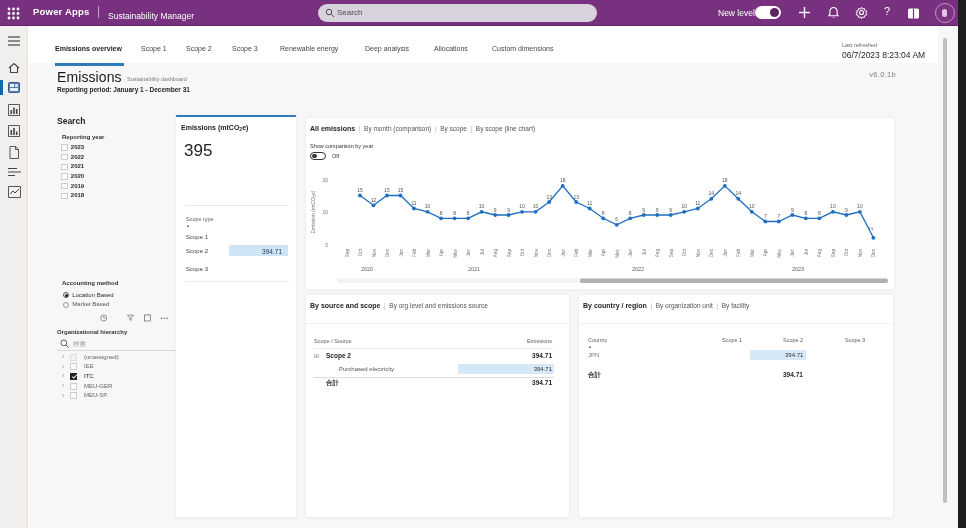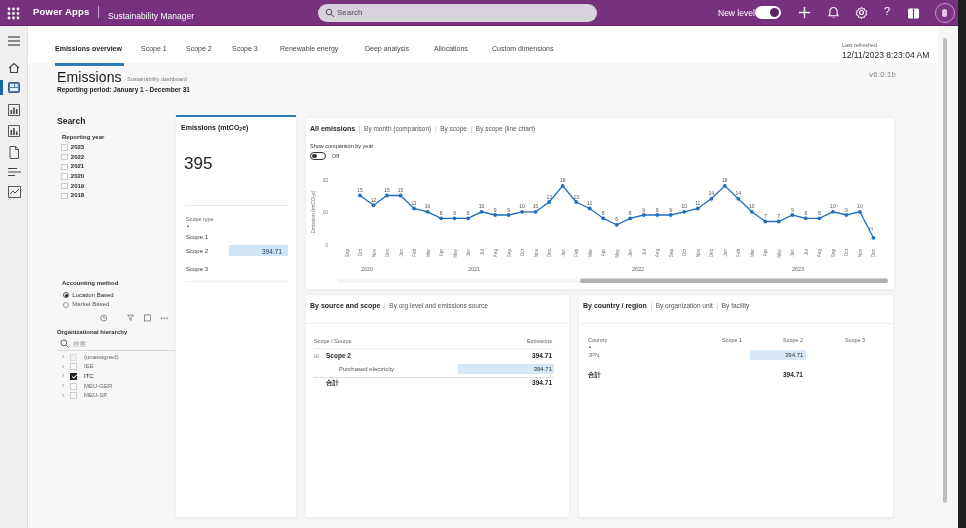--- a/index.html
+++ b/index.html
@@ -159,21 +159,21 @@
     <div class="tab sel" style="left:26px">Emissions overview</div>
     <div class="tabline"></div>
     <div class="tab" style="left:112px">Scope 1</div>
     <div class="tab" style="left:157px">Scope 2</div>
     <div class="tab" style="left:203px">Scope 3</div>
     <div class="tab" style="left:251px">Renewable energy</div>
     <div class="tab" style="left:336px">Deep analysis</div>
     <div class="tab" style="left:405px">Allocations</div>
     <div class="tab" style="left:463px">Custom dimensions</div>
     <div class="lastref">Last refreshed</div>
-    <div class="lastref2">12/11/2023 8:23:04 AM</div>
+    <div class="lastref2">06/7/2023 8:23:04 AM</div>
     <div class="title">Emissions</div>
     <div class="subtitle">Sustainability dashboard</div>
     <div class="repperiod">Reporting period: January 1 - December 31</div>
     <div class="version">v6.0.1b</div>
   </div>
 
   <div id="canvas">
 
     <div id="filters">
       <div class="f-title">Search</div>
@@ -242,21 +242,21 @@
         <div class="trow">
           <span class="tch">›</span>
           <span class="chk tcb"></span>
           <span class="tlb" style="color:#666;">MEU-SP</span>
         </div>
       </div>
     </div>
 
     <div class="card" id="emcard" style="left:146px; top:4px; width:122px; height:403px; border-top:2.5px solid #3179bb;">
       <div style="position:absolute;left:5px;top:7px;font-size:7px;font-weight:bold;color:#252423;">Emissions (mtCO<span style="font-size:5px;vertical-align:-1px;">2</span>e)</div>
-      <div style="position:absolute;left:8px;top:37px;font-size:17px;color:#252423;">395</div>
+      <div style="position:absolute;left:8px;top:24px;font-size:17px;color:#252423;">395</div>
       <div style="position:absolute;left:9px;top:88px;width:104px;border-bottom:1px solid #e8e8e8;"></div>
       <div style="position:absolute;left:10px;top:99px;font-size:5.5px;color:#605e5c;">Scope type<br><span style="font-size:4px;">▲</span></div>
       <div style="position:absolute;left:10px;top:117px;font-size:6px;color:#444;">Scope 1</div>
       <div style="position:absolute;left:53px;top:128px;width:59px;height:11px;background:#cfe4f5;"></div>
       <div style="position:absolute;left:10px;top:131px;font-size:6px;color:#444;">Scope 2</div>
       <div style="position:absolute;right:14px;top:131px;font-size:6.5px;color:#1a3e66;">394.71</div>
       <div style="position:absolute;left:10px;top:149px;font-size:6px;color:#444;">Scope 3</div>
       <div style="position:absolute;left:9px;top:164px;width:104px;border-bottom:1px solid #eee;"></div>
     </div>
 

